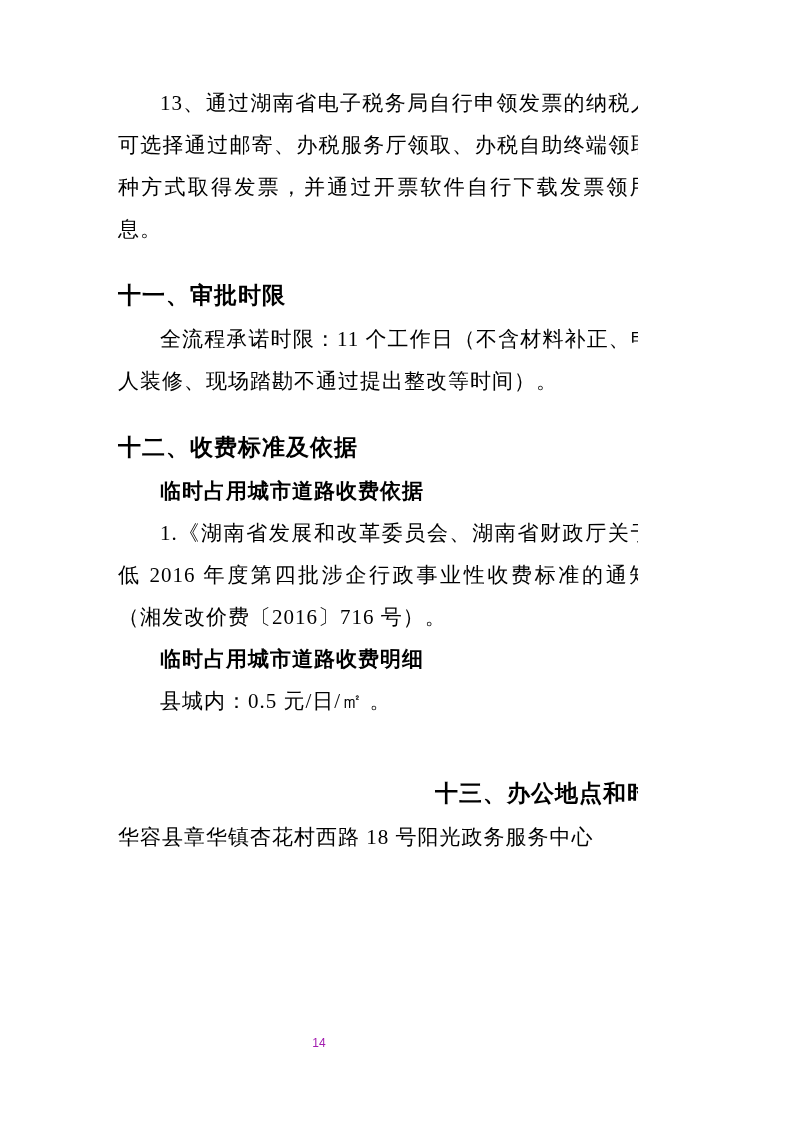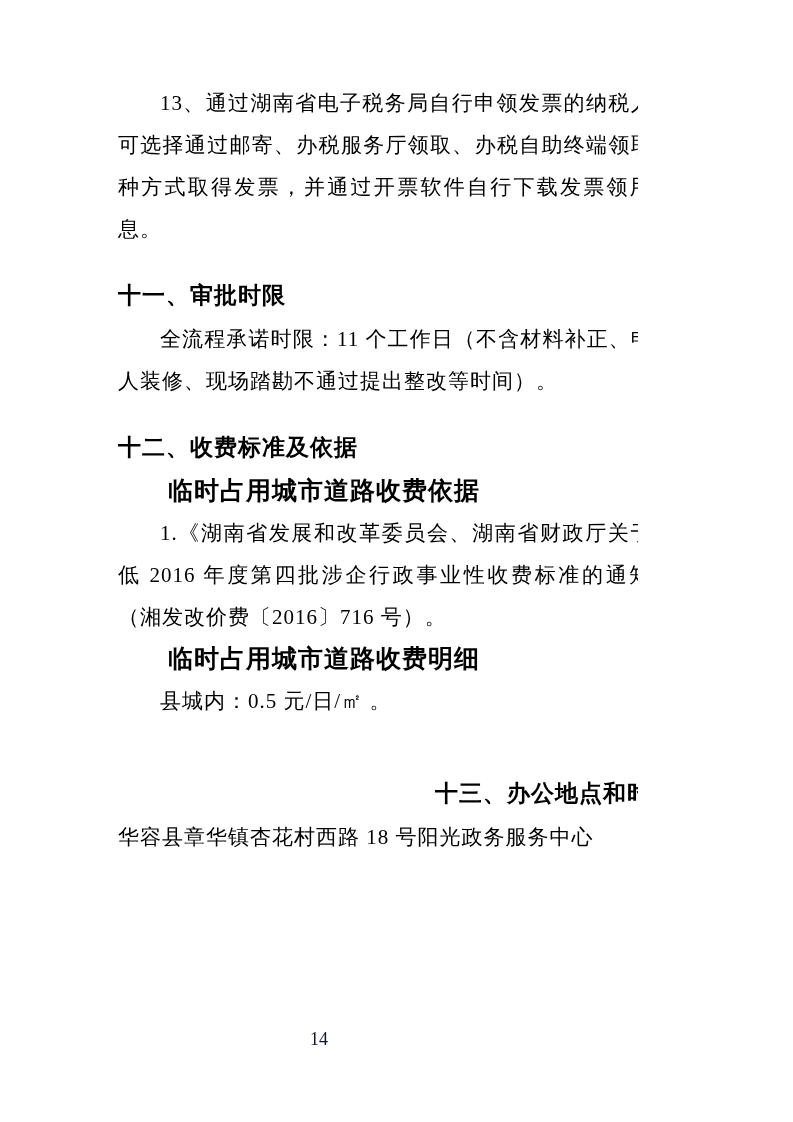--- a/index.html
+++ b/index.html
@@ -40,37 +40,37 @@
     font-weight: bold;
     line-height: 42px;
     letter-spacing: 1px;
     margin: 24px 0 2px 0;
   }
   h2.section-heading.gap-before {
     margin-top: 50px;
     text-align: right;
   }
   p.subheading {
-    font-family: Liberation Serif, serif;
-    font-size: 25px;
+    font-family: Liberation Sans, sans-serif;
+    font-size: 21px;
     font-weight: bold;
     line-height: 42px;
     letter-spacing: 1px;
     text-indent: 2em;
     margin: 0;
   }
   .page-number {
     position: absolute;
     left: 0;
     right: 0;
     bottom: 72px;
     text-align: center;
-    font-size: 18px;
-    font-family: Liberation Serif, serif;
-    color: #0f172a;
+    font-size: 12px;
+    font-family: Liberation Sans, sans-serif;
+    color: #a21caf;
   }
 </style>
 </head>
 <body>
 
 <div class="page">
   <div class="content">
 
     <p class="body indent">13、通过湖南省电子税务局自行申领发票的纳税人，可选择通过邮寄、办税服务厅领取、办税自助终端领取三种方式取得发票，并通过开票软件自行下载发票领用信息。</p>
 

